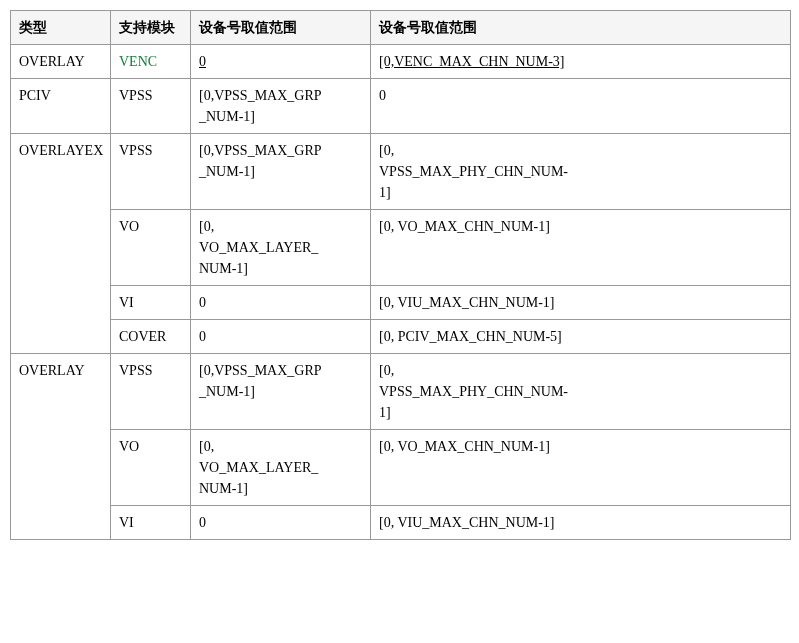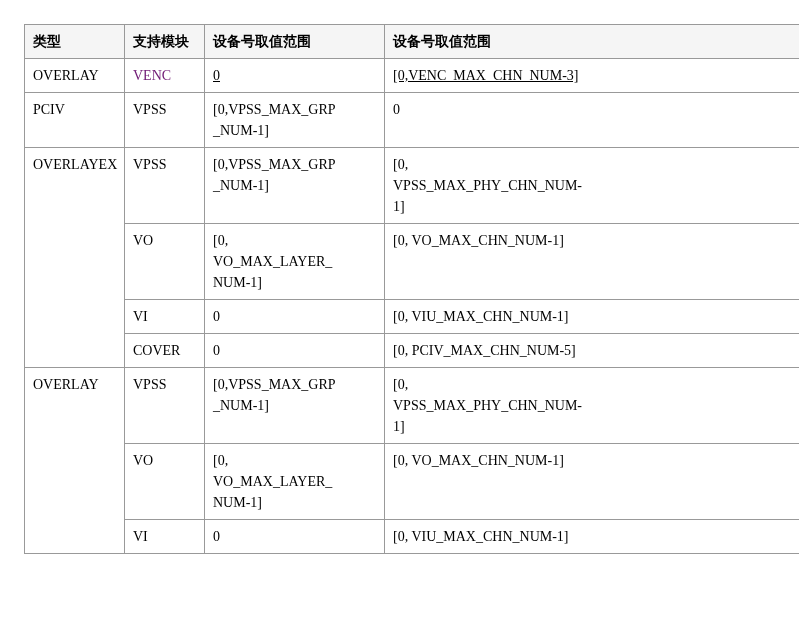--- a/index.html
+++ b/index.html
@@ -7,21 +7,21 @@
       margin: 0;
       padding: 0;
     }
     body {
       background: #fff;
       font-family: SimSun, "宋体", serif;
       font-size: 14px;
       color: #000;
     }
     .table-container {
-      padding: 24px;
+      padding: 10px;
       width: 799px;
     }
     table {
       border-collapse: collapse;
       width: 780px;
       table-layout: fixed;
     }
     th, td {
       border: 1px solid #999;
       padding: 6px 8px;
@@ -32,21 +32,21 @@
       background: #f5f5f5;
       font-weight: bold;
       text-align: left;
     }
     col.col1 { width: 100px; }
     col.col2 { width: 80px; }
     col.col3 { width: 180px; }
     col.col4 { width: 420px; }
 
     .link-red {
-      color: #701a75;
+      color: #15803d;
       text-decoration-color: #cc0000;
     }
     .underline-input {
       text-decoration: underline;
       text-decoration-style: solid;
     }
   </style>
 </head>
 <body>
 

